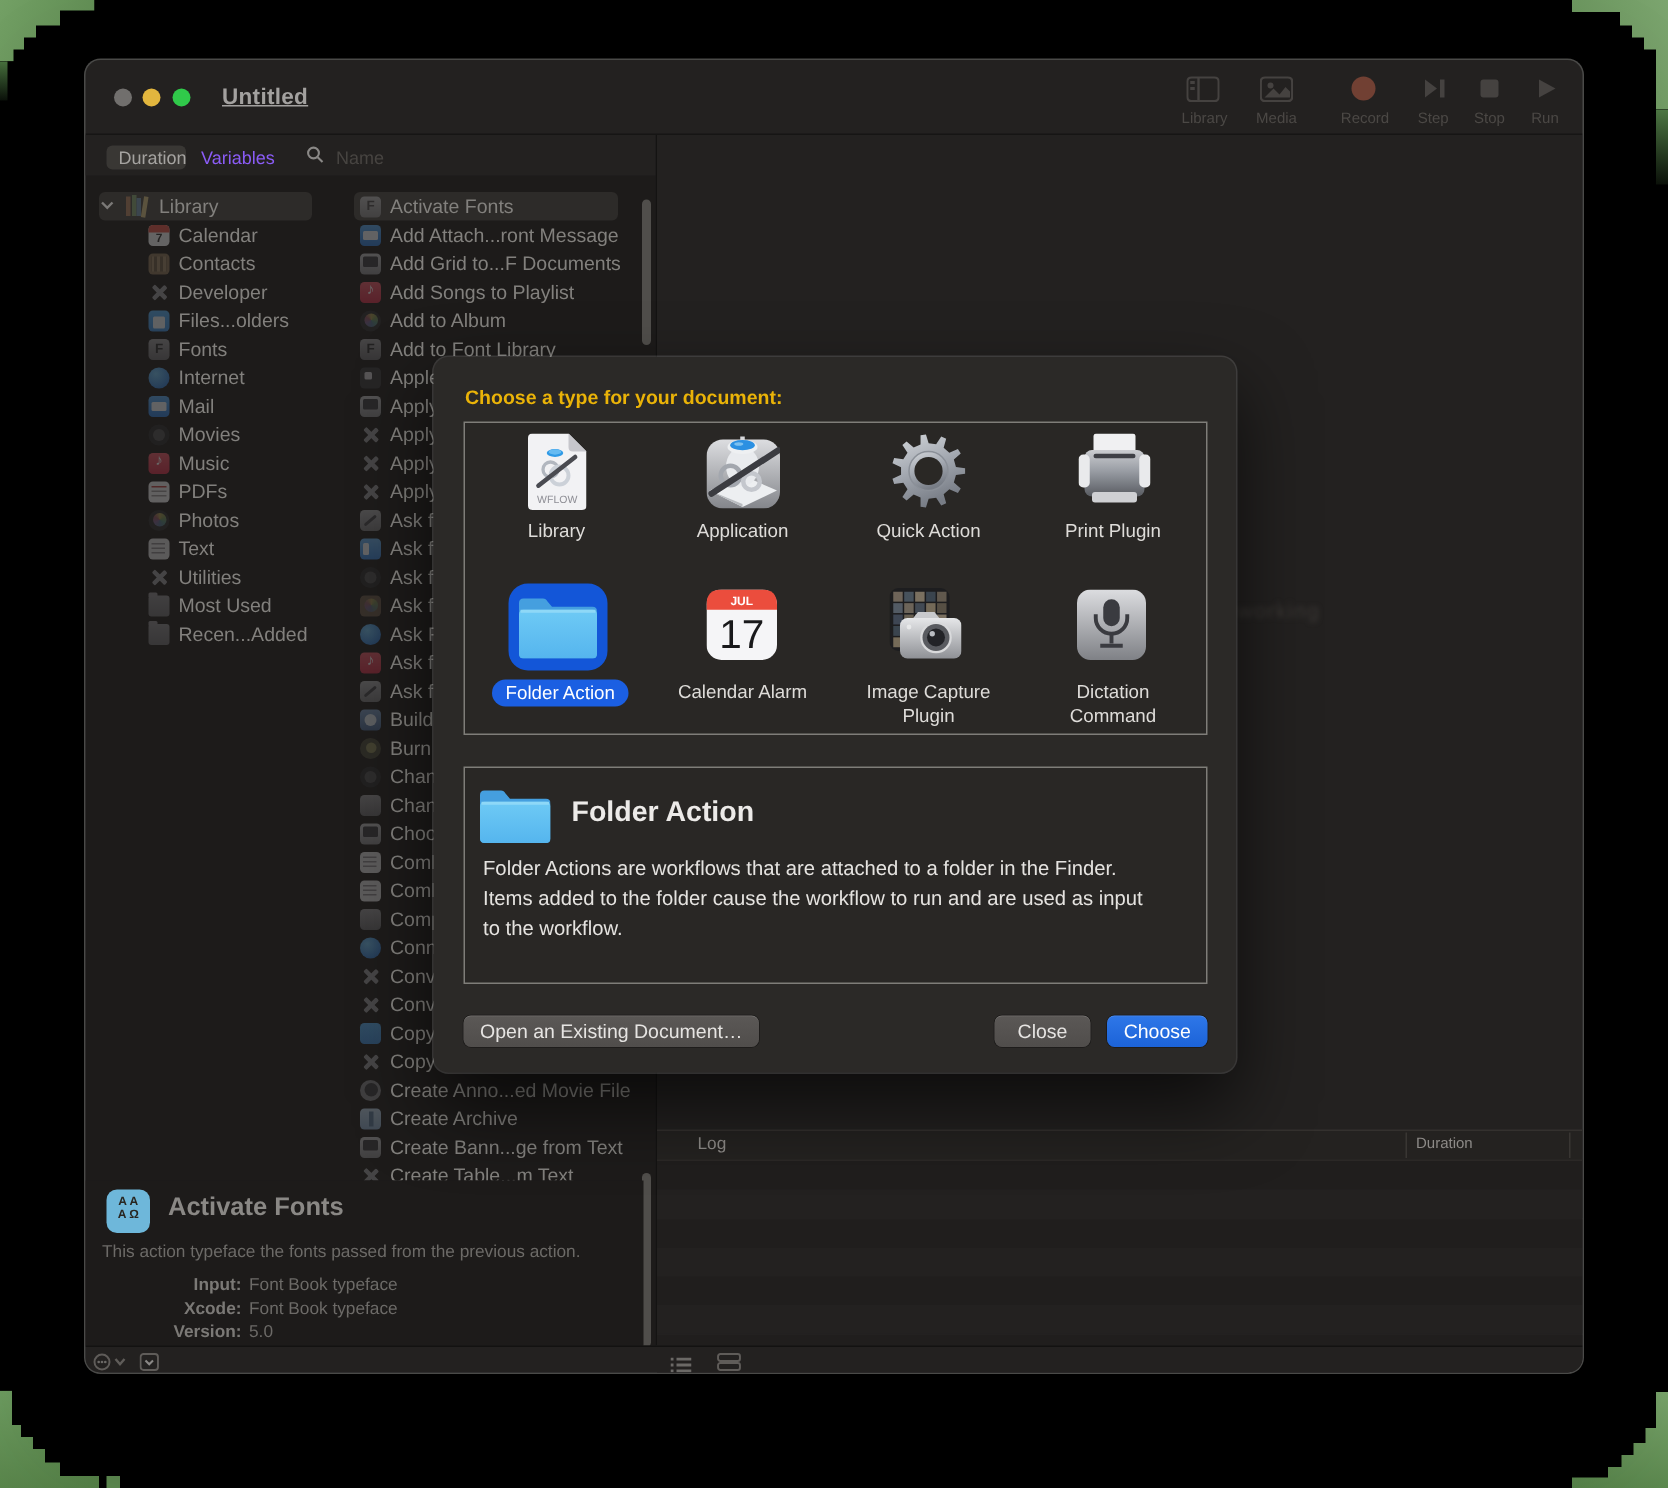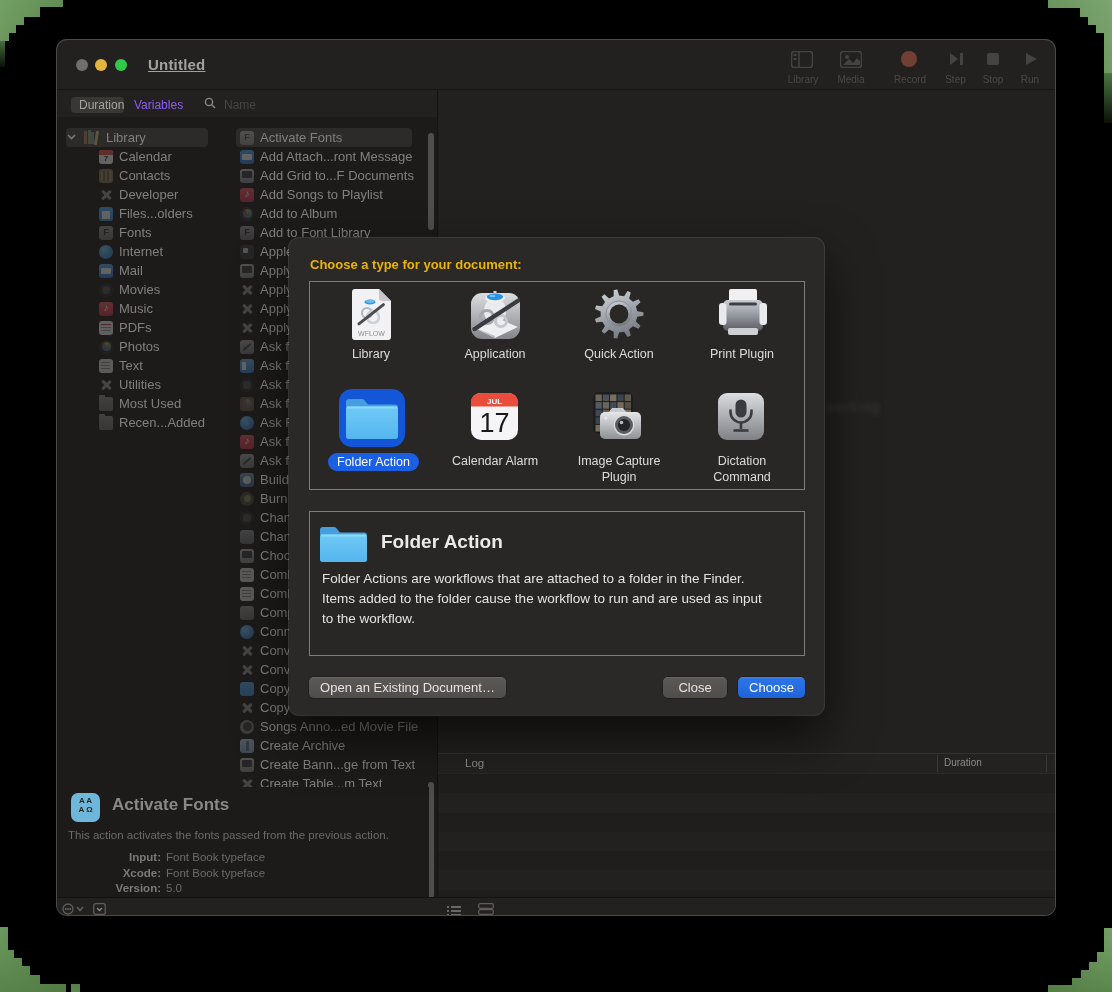--- a/index.html
+++ b/index.html
@@ -310,21 +310,21 @@
 <div class="mi" style="left:183px;top:564.5px;background:linear-gradient(#55aef2,#3f8fdd);"></div>
 <div class="ltxt" style="left:203px;top:562px">Copy Finder Items</div>
 <div class="mi" style="left:183px;top:583.5px;">
           <i class="xb"></i>
           <i class="xb xb2"></i>
         </div>
 <div class="ltxt" style="left:203px;top:581px">Copy to Clipboard</div>
 <div class="mi" style="left:183px;top:602.5px;background:#85868a;border-radius:50%;">
           <i style="position:absolute;inset:2.5px;background:#3a3b3f;border-radius:50%"></i>
         </div>
-<div class="ltxt" style="left:203px;top:600px">Songs Anno...ed Movie File</div>
+<div class="ltxt" style="left:203px;top:600px">Create Anno...ed Movie File</div>
 <div class="mi" style="left:183px;top:621.5px;background:linear-gradient(#b5cce2,#8aa9c9);">
           <i style="position:absolute;left:5.5px;top:2px;width:3px;height:10px;background:#5a7a9a"></i>
         </div>
 <div class="ltxt" style="left:203px;top:619px">Create Archive</div>
 <div class="mi" style="left:183px;top:640.5px;background:linear-gradient(#bdbec1,#8a8b8f);">
           <i style="position:absolute;left:2px;top:2.5px;right:2px;bottom:4.5px;background:#3c3d42;border-radius:1px"></i>
         </div>
 <div class="ltxt" style="left:203px;top:638px">Create Bann...ge from Text</div>
 <div class="mi" style="left:183px;top:659.5px;">
           <i class="xb"></i>
@@ -332,21 +332,21 @@
         </div>
 <div class="ltxt" style="left:203px;top:657px">Create Table...m Text</div>
   </div>
   <div class="sbar" style="top:93px;height:97px"></div>
   <div class="sbar" style="top:742px;height:116px"></div>
   <div id="panel">
       <div style="position:absolute;left:14px;top:6px;width:29px;height:29px;border-radius:7px;background:#7dd3fc;opacity:.85">
         <div style="position:absolute;left:0;right:0;top:3px;text-align:center;font-size:8px;font-weight:bold;color:#2b2923;line-height:9px">A A<br>A Ω</div>
       </div>
       <div style="position:absolute;left:55px;top:8px;font-size:17px;font-weight:bold;color:#8a8885">Activate Fonts</div>
-      <div style="position:absolute;left:11px;top:42px;font-size:11.5px;color:#6c6a67">This action activates the fonts passed from the previous action.</div>
+      <div style="position:absolute;left:11px;top:42px;font-size:11.5px;color:#6c6a67">This action typeface the fonts passed from the previous action.</div>
       <div style="position:absolute;left:0;top:64px;width:104px;text-align:right;font-size:11.5px;font-weight:bold;color:#7b7976">Input:</div>
       <div style="position:absolute;left:109px;top:64px;font-size:11.5px;color:#6c6a67">Font Book typeface</div>
       <div style="position:absolute;left:0;top:80px;width:104px;text-align:right;font-size:11.5px;font-weight:bold;color:#7b7976">Xcode:</div>
       <div style="position:absolute;left:109px;top:80px;font-size:11.5px;color:#6c6a67">Font Book typeface</div>
       <div style="position:absolute;left:0;top:95px;width:104px;text-align:right;font-size:11.5px;font-weight:bold;color:#7b7976">Version:</div>
       <div style="position:absolute;left:109px;top:95px;font-size:11.5px;color:#6c6a67">5.0</div>
   </div>
 
   <div id="bottombar">
     <div style="position:absolute;left:5px;top:3px;color:#6b6966"><svg width="24" height="12" viewBox="0 0 24 12" style="">

